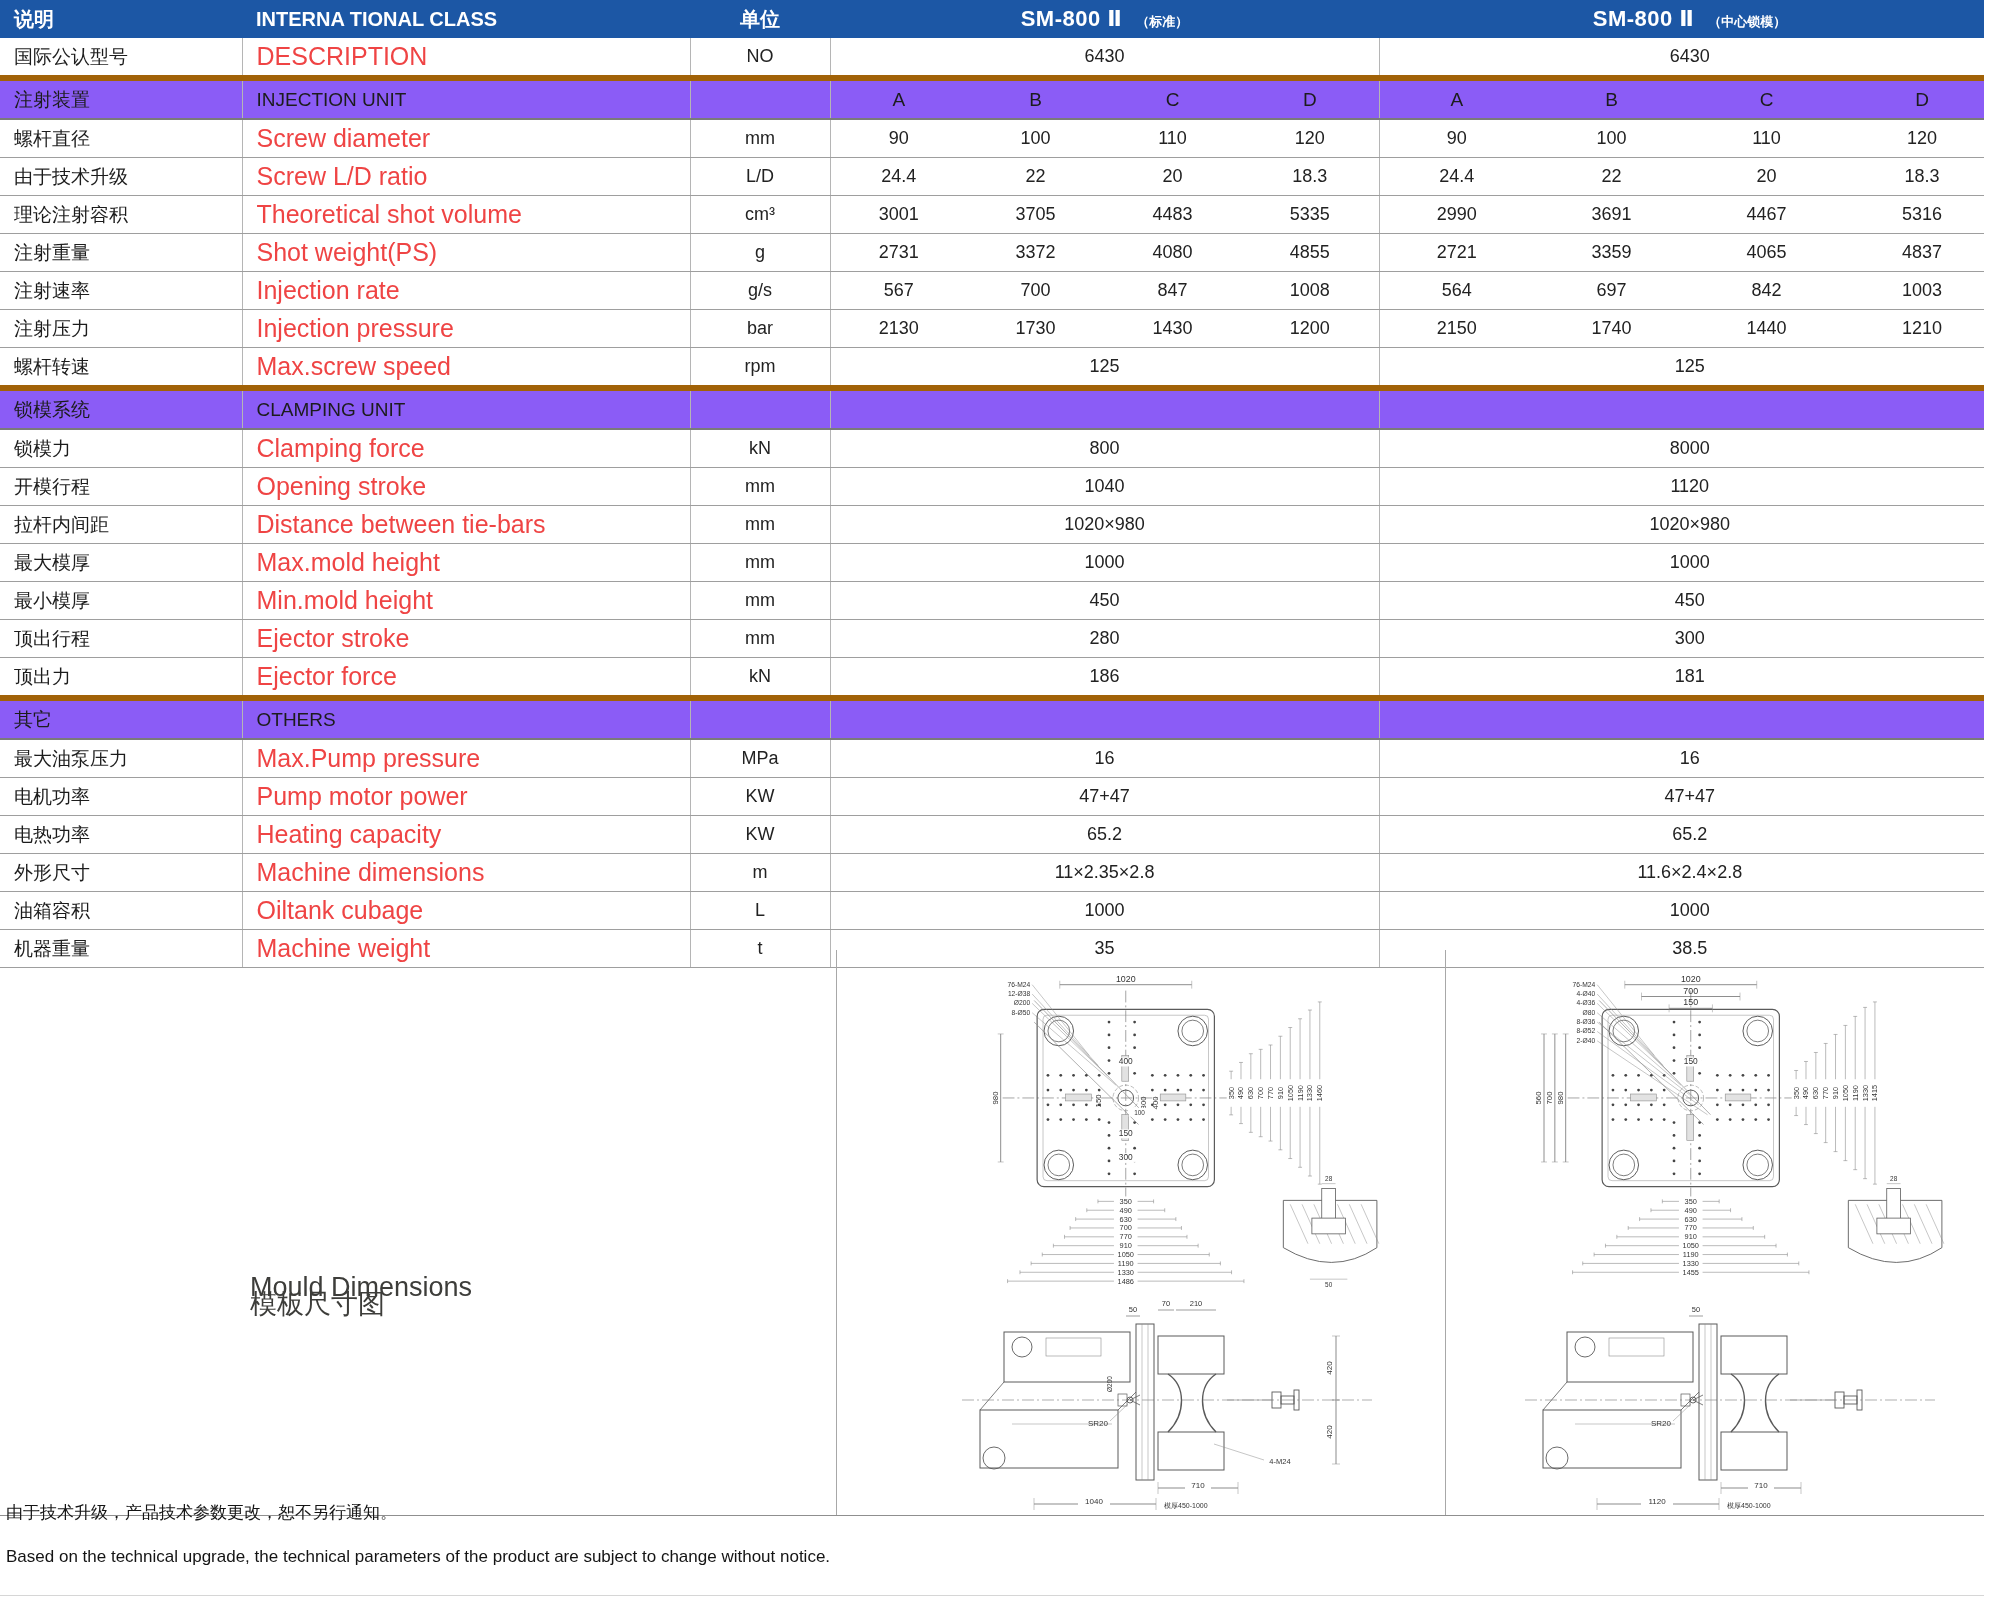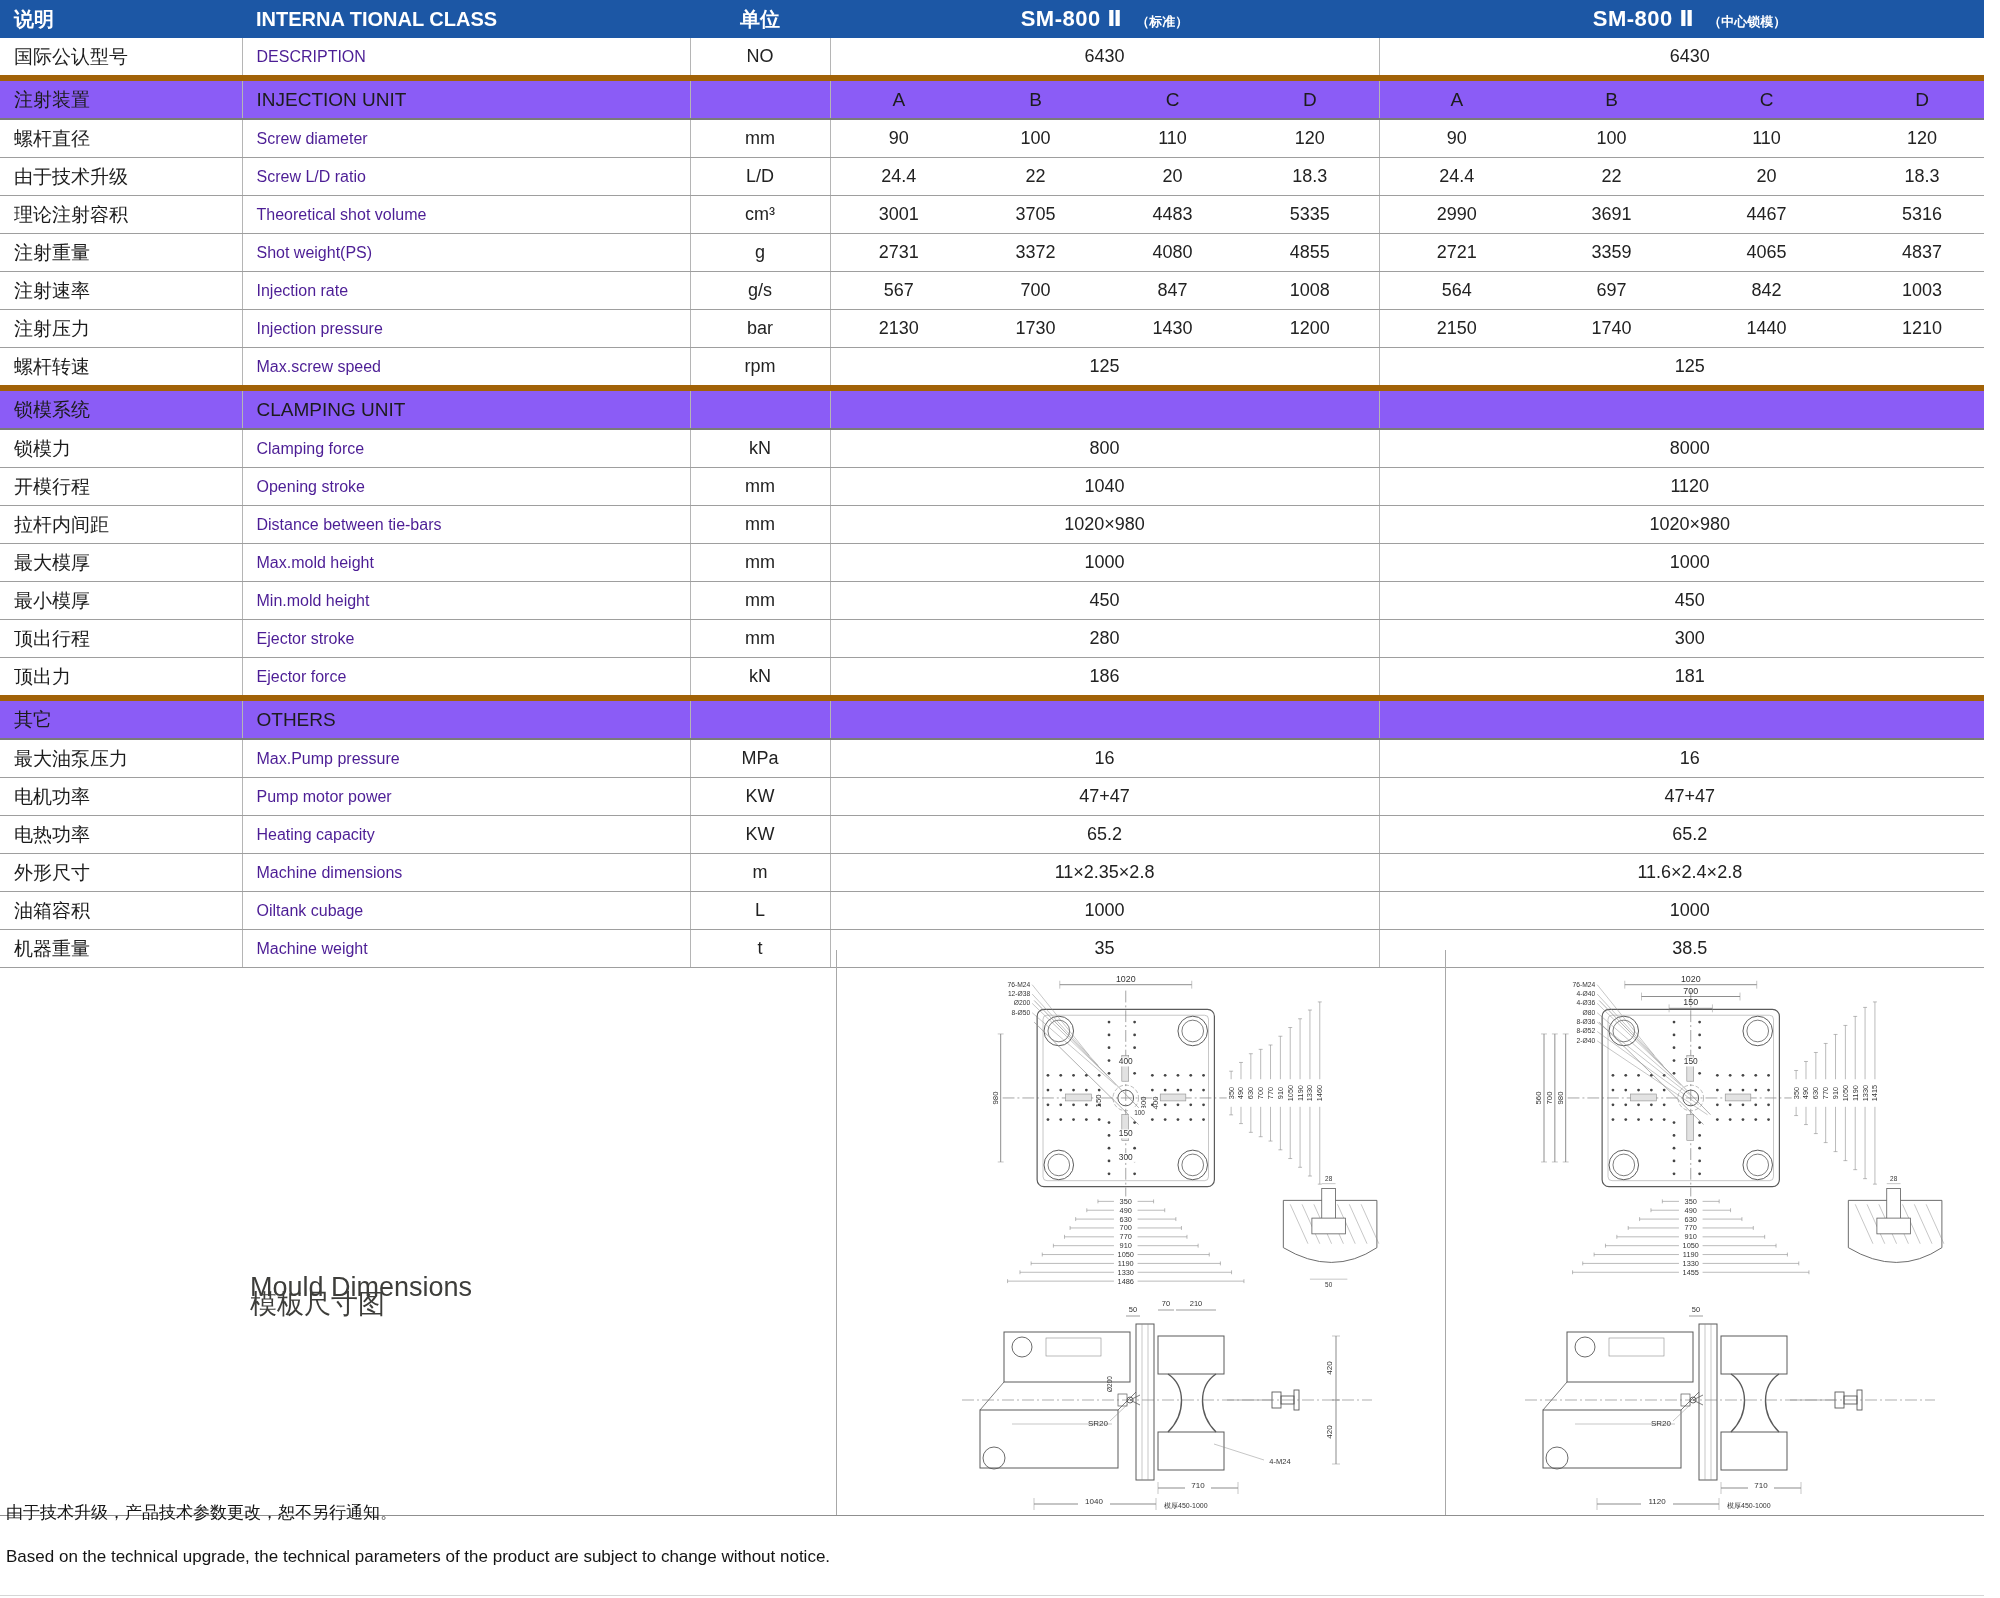--- a/index.html
+++ b/index.html
@@ -8,21 +8,21 @@
 
   
   table.spec{border-collapse:collapse;table-layout:fixed;width:2000px;position:absolute;top:0;left:0;}
   table.spec th,table.spec td{padding:0;margin:0;white-space:nowrap;overflow:hidden;vertical-align:middle;}
   table.spec thead th{background:#1c57a5;color:#ffffff;height:38px;font-size:20px;font-weight:bold;text-align:center;}
   table.spec thead th.c-zh,table.spec thead th.c-en{text-align:left;padding-left:14px;}
   .mname{font-size:22px;font-weight:bold;letter-spacing:.5px;}
   .mvar{font-size:13px;font-weight:bold;margin-left:14px;}
   table.spec tbody td{height:37px;border-bottom:1px solid #9e9e9e;font-size:18px;color:#222;text-align:center;}
   table.spec tbody td.c-zh{text-align:left;padding-left:14px;font-size:19px;color:#1c1c1c;}
-  table.spec tbody td.c-en{text-align:left;padding-left:14px;font-size:16px;color:#4c1d95;}
+  table.spec tbody td.c-en{text-align:left;padding-left:14px;font-size:25px;color:#ef4444;}
   table.spec tbody td.c-unit{font-size:18px;}
   table.spec tbody tr.sec td{background:#8b5cf6;border-top:6px solid #a16207;border-bottom:2px solid #7a7a7a;
                              font-size:19px;color:#1c1c1c;}
   table.spec tbody .c-en,table.spec tbody .c-unit,
   table.spec tbody .vg1,table.spec tbody .vg2{border-left:1px solid #b5b5b5;}
 
   
   .mould-title-zh{position:absolute;left:250px;top:1286px;font-size:27px;font-weight:500;color:#3d3d3a;}
   .mould-title-en{position:absolute;left:250px;top:1272px;font-size:27px;font-weight:400;color:#3d3d3a;}
   .vline{position:absolute;top:950px;height:565px;width:1px;background:#a8a8a8;}

